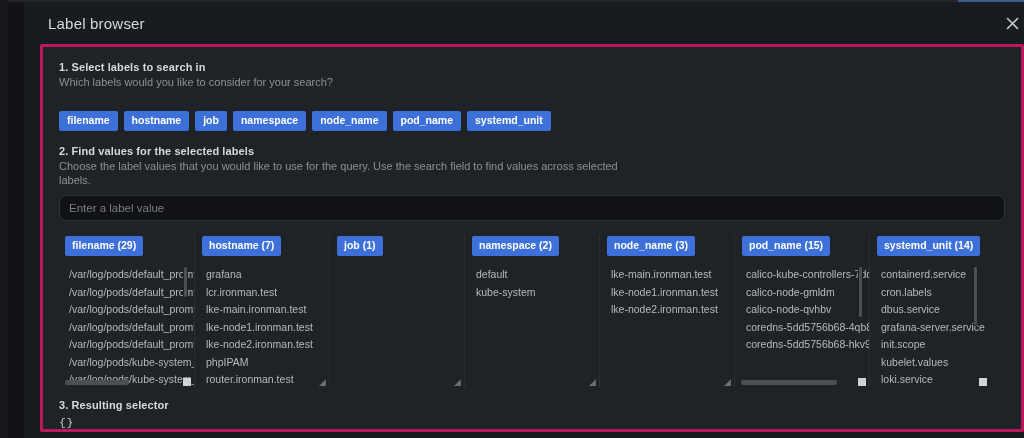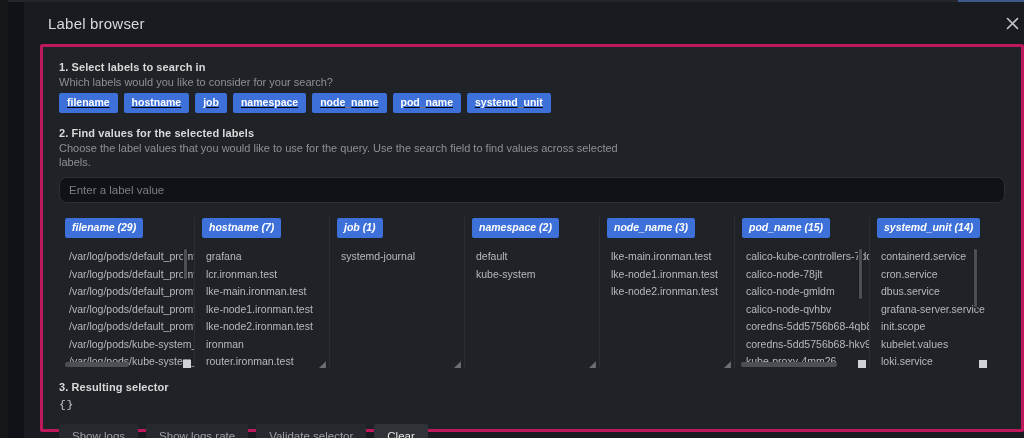--- a/index.html
+++ b/index.html
@@ -58,21 +58,21 @@
   
   .step-title {
     font-size: 11px; font-weight: 700; color: #d8d9da;
     letter-spacing: .1px; margin-bottom: 2px;
   }
   .step-desc {
     font-size: 11px; color: #8e9095; line-height: 14px; max-width: 560px;
   }
 
   
-  .chips { display: flex; gap: 6px; margin-top: 4px; flex-wrap: wrap; text-decoration: underline; }
+  .chips { display: flex; gap: 6px; margin-top: 22px; flex-wrap: wrap; }
   .chip {
     background: #3d71d9; color: #ffffff;
     font-size: 10.5px; font-weight: 600;
     padding: 4px 8px 5px 8px; border-radius: 2px;
     cursor: pointer; line-height: 11px; white-space: nowrap;
   }
 
   .step2 { margin-top: 14px; }
 
   
@@ -94,21 +94,21 @@
     display: flex; gap: 0; margin-top: 14px; height: 152px;
   }
   .col {
     position: relative;
     width: 135px; flex: 0 0 135px;
     border-left: 1px solid #2b2e33;
     padding: 0 0 0 7px;
     height: 152px;
   }
   .col:first-child { border-left: none; padding-left: 6px; }
-  .col-header { margin-bottom: 6px; font-style: italic; }
+  .col-header { margin-bottom: 6px; }
   .col-chip {
     display: inline-block;
     background: #3d71d9; color: #ffffff;
     font-size: 10.5px; font-weight: 600;
     padding: 4px 7px 5px 7px; border-radius: 2px;
     cursor: pointer; line-height: 11px; white-space: nowrap;
   }
   .col-list {
     position: relative;
     height: 124px;
@@ -228,32 +228,29 @@
           <div class="col">
             <div class="col-header">
               <span class="col-chip">hostname (7)</span>
             </div>
             <div class="col-list">
               <div class="val">grafana</div>
               <div class="val">lcr.ironman.test</div>
               <div class="val">lke-main.ironman.test</div>
               <div class="val">lke-node1.ironman.test</div>
               <div class="val">lke-node2.ironman.test</div>
-              <div class="val">ironman</div>
+              <div class="val">phpIPAM</div>
               <div class="val">router.ironman.test</div>
             </div>
             <div class="resize-handle dim">◢</div>
           </div>
 
           <div class="col">
             <div class="col-header">
               <span class="col-chip">job (1)</span>
-            </div>
-            <div class="col-list">
-              <div class="val">systemd-journal</div>
             </div>
             <div class="resize-handle dim">◢</div>
           </div>
 
           <div class="col">
             <div class="col-header">
               <span class="col-chip">namespace (2)</span>
             </div>
             <div class="col-list">
               <div class="val">default</div>
@@ -273,39 +270,37 @@
             </div>
             <div class="resize-handle dim">◢</div>
           </div>
 
           <div class="col">
             <div class="col-header">
               <span class="col-chip">pod_name (15)</span>
             </div>
             <div class="col-list">
               <div class="val">calico-kube-controllers-7ddc4f4</div>
-              <div class="val">calico-node-78jlt</div>
               <div class="val">calico-node-gmldm</div>
               <div class="val">calico-node-qvhbv</div>
               <div class="val">coredns-5dd5756b68-4qb84</div>
               <div class="val">coredns-5dd5756b68-hkv94</div>
-              <div class="val">kube-proxy-4mm26</div>
               <div class="vscroll" style="height:52px;"></div>
             </div>
             <div class="hscroll" style="width:96px;"></div>
             <div class="resize-handle light"></div>
           </div>
 
           <div class="col">
             <div class="col-header">
               <span class="col-chip">systemd_unit (14)</span>
             </div>
             <div class="col-list">
               <div class="val">containerd.service</div>
-              <div class="val">cron.service</div>
+              <div class="val">cron.labels</div>
               <div class="val">dbus.service</div>
               <div class="val">grafana-server.service</div>
               <div class="val">init.scope</div>
               <div class="val">kubelet.values</div>
               <div class="val">loki.service</div>
               <div class="vscroll" style="height:60px; right:26px;"></div>
             </div>
             <div class="resize-handle light" style="right:17px;"></div>
           </div>
 

